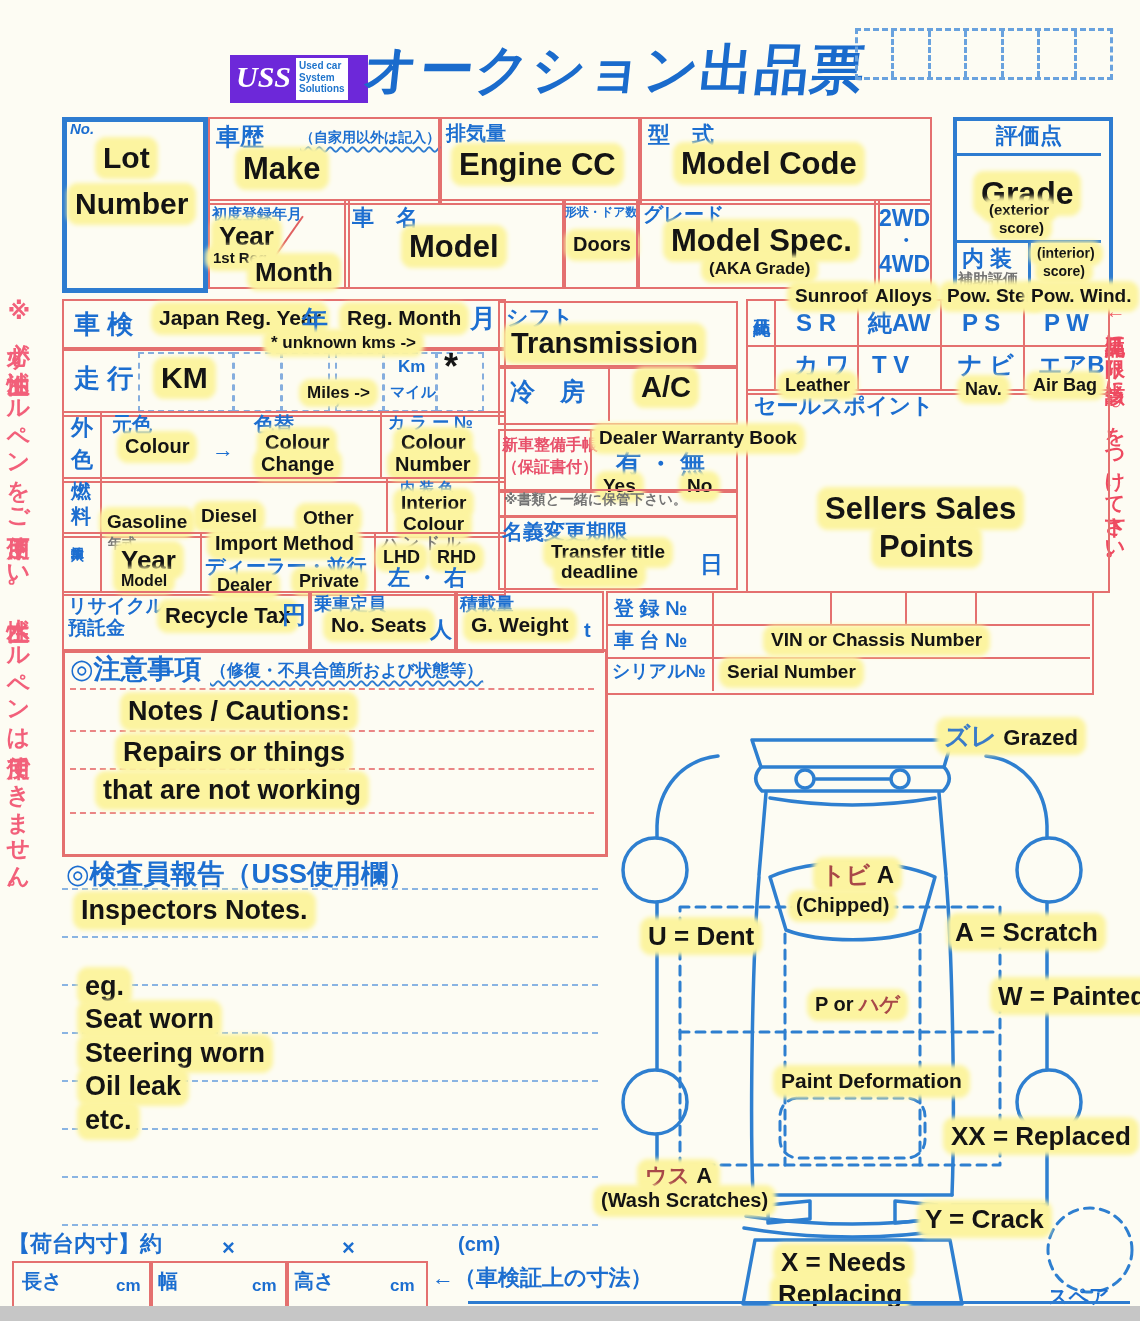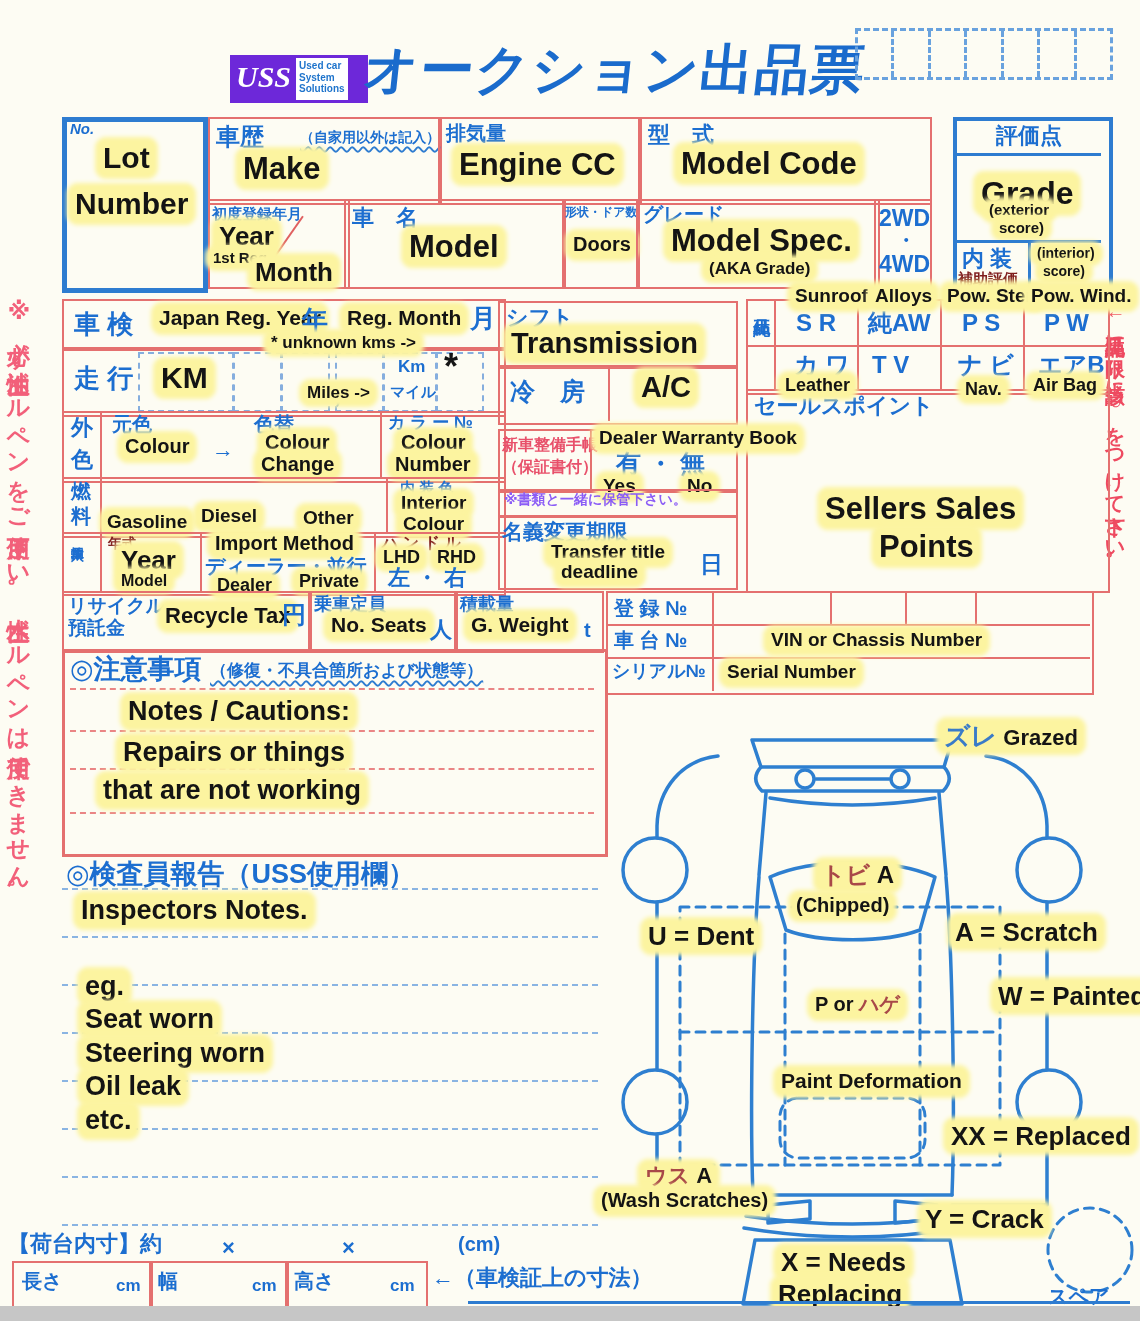--- a/index.html
+++ b/index.html
@@ -1,20 +1,20 @@
 <!DOCTYPE html>
 <html><head>
 <meta charset="utf-8">
 <style>
   html,body{margin:0;padding:0;}
   body{font-family:"Liberation Sans","DejaVu Sans",sans-serif;background:#e8e8e4;}
   #page{position:relative;width:1140px;height:1321px;background:#fdfcf3;overflow:hidden;margin:0 auto;}
   .abs{position:absolute;white-space:nowrap;line-height:1.08;}
   .jp{color:#1c6ed0;font-weight:bold;}
-  .red{color:#7f1d1d;font-weight:bold;}
+  .red{color:#737373;font-weight:bold;}
   .blk{color:#151515;font-weight:bold;}
   .hl{background:#fcf4a0;box-shadow:0 0 4px 5px #fcf4a0;border-radius:6px;color:#141414;font-weight:bold;padding:0 3px;}
   .box{position:absolute;border:2px solid #e4706f;}
   .bline{position:absolute;background:#e4706f;}
   .blueline{position:absolute;background:#2e7cd0;}
   .dashb{position:absolute;border-top:2px dashed #8ab4e2;height:0;}
   .dashr{position:absolute;border-top:2px dashed #ea8585;height:0;}
   .mbox{position:absolute;border:2px dashed #86aede;}
   .vert{writing-mode:vertical-rl;text-orientation:upright;}
   .wavy{text-decoration-line:underline;text-decoration-style:wavy;text-decoration-color:#2e7cd0;text-decoration-thickness:2px;text-underline-offset:4px;}
@@ -183,21 +183,21 @@
 
   <div class="box" style="left:498px;top:429px;width:236px;height:60px;"></div>
   <div class="bline" style="left:590px;top:429px;width:2px;height:60px;"></div>
   <span class="abs red" style="left:502px;top:436px;font-size:16px;color:#e8506a;">新車整備手帳</span>
   <span class="abs red" style="left:502px;top:458px;font-size:16px;color:#e8506a;">（保証書付）</span>
   <span class="abs hl" style="left:596px;top:428px;font-size:19px;z-index:3;">Dealer Warranty Book</span>
   <span class="abs jp" style="left:616px;top:450px;font-size:25px;">有 ・ 無</span>
   <span class="abs hl" style="left:600px;top:476px;font-size:19px;">Yes</span>
   <span class="abs hl" style="left:684px;top:476px;font-size:19px;">No</span>
   <div class="box" style="left:498px;top:489px;width:236px;height:24px;"></div>
-  <span class="abs red" style="left:504px;top:492px;font-size:14px;color:#8b5cf6;">※書類と一緒に保管下さい。</span>
+  <span class="abs red" style="left:504px;top:492px;font-size:14px;color:#737373;">※書類と一緒に保管下さい。</span>
 
   <div class="box" style="left:498px;top:516px;width:236px;height:70px;"></div>
   <span class="abs jp" style="left:502px;top:521px;font-size:21px;">名義変更期限</span>
   <span class="abs hl" style="left:548px;top:542px;font-size:19px;">Transfer title</span>
   <span class="abs hl" style="left:558px;top:562px;font-size:19px;">deadline</span>
   <span class="abs jp" style="left:700px;top:552px;font-size:23px;">日</span>
 
   <div class="box" style="left:746px;top:299px;width:360px;height:92px;"></div>
   <div class="bline" style="left:774px;top:299px;width:2px;height:92px;"></div>
   <div class="bline" style="left:857px;top:299px;width:2px;height:92px;"></div>

